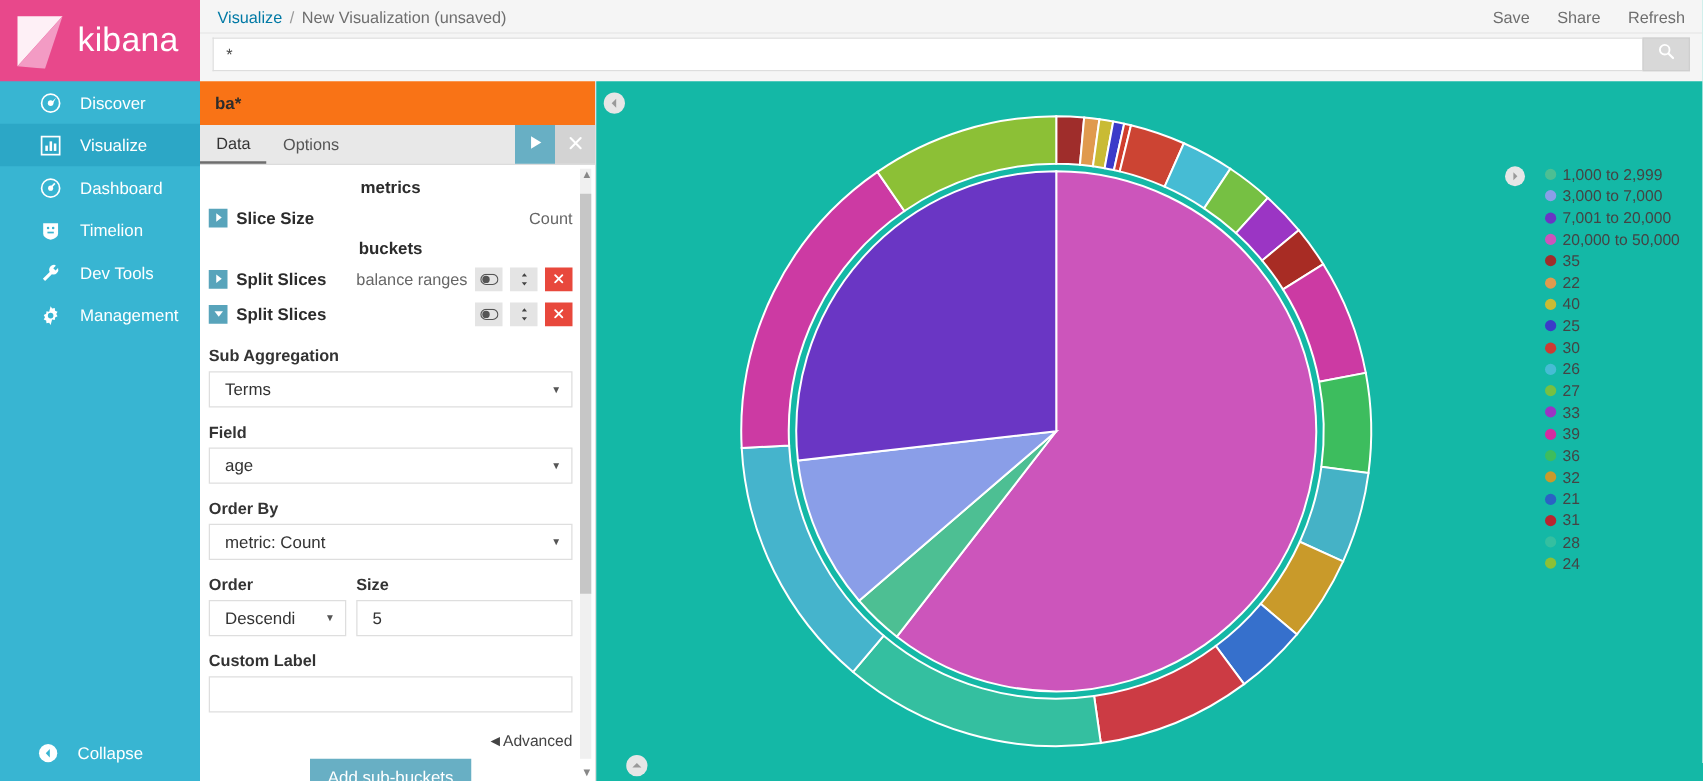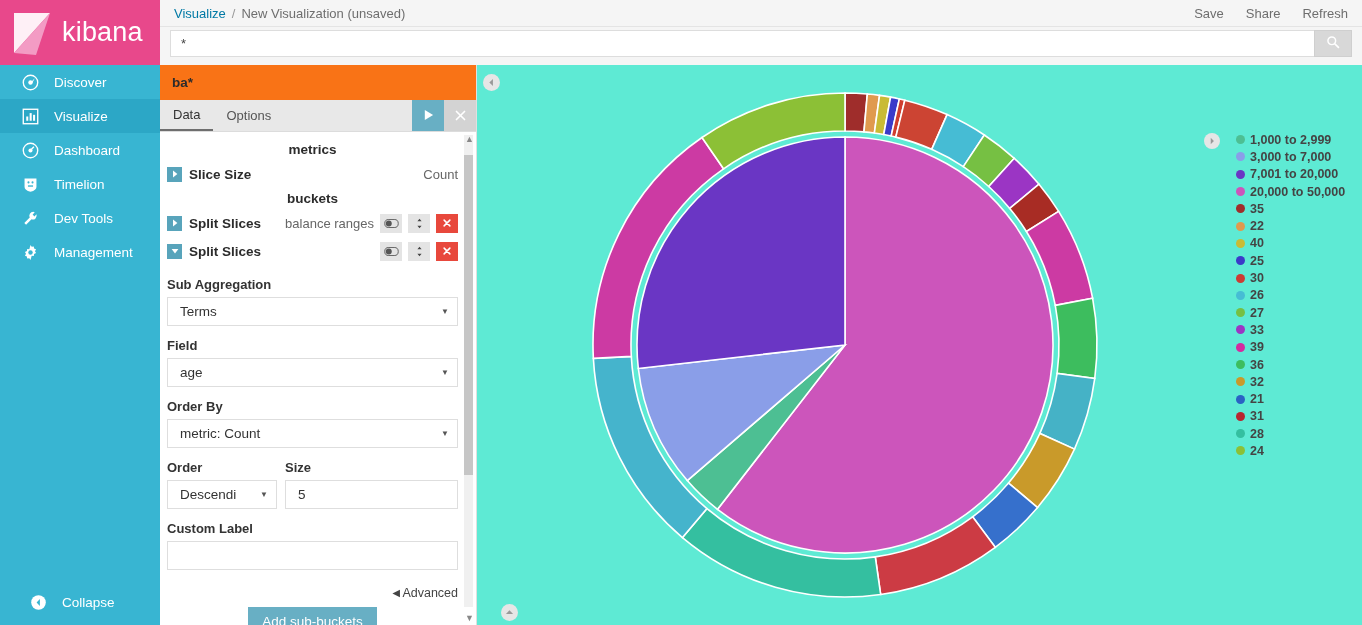--- a/index.html
+++ b/index.html
@@ -21,21 +21,21 @@
   }
   .nav-logo {
     height: 65px; background: #e8488b;
     display: flex; align-items: center; gap: 10px; padding-left: 12px;
   }
   .logo-mark { width: 40px; height: 44px; position: relative; flex: none; }
   .logo-text { color: #fff; font-size: 27px; letter-spacing: .2px; }
   .nav-items { flex: 1; padding-top: 0px; }
   .nav-item {
     height: 34px; display: flex; align-items: center; gap: 14px;
-    padding-left: 20px; color: #fff; font-size: 13.5px; cursor: pointer;
+    padding-left: 30px; color: #fff; font-size: 13.5px; cursor: pointer;
   }
   .nav-item.active { background: #2ca7c6; }
   .nav-ico { width: 20px; height: 20px; flex: none; display:flex; align-items:center; justify-content:center; }
   .nav-ico svg { display: block; }
   .nav-collapse {
     height: 34px; display: flex; align-items: center; gap: 14px;
     padding-left: 28px; color: #fff; font-size: 13.5px; cursor: pointer;
     margin-bottom: 6px;
   }
 
@@ -132,21 +132,21 @@
     cursor: pointer; border: none; font-family: "Liberation Sans", sans-serif;
   }
   .vscroll {
     position: absolute; right: 3px; top: 3px; bottom: 18px; width: 9px;
   }
   .vscroll .track { position: absolute; inset: 0; background: #f0f0f0; }
   .vscroll .thumb { position: absolute; left: 0; top: 20px; width: 9px; height: 320px; background: #c6c6c6; }
   .scroll-arrow { position: absolute; right: 2px; font-size: 9px; color: #888; }
 
   
-  .vis { flex: 1; position: relative; background: #5eead4; min-width: 0; font-weight: bold; }
+  .vis { flex: 1; position: relative; background: #14b8a6; min-width: 0; }
   .collapse-left {
     position: absolute; left: 6px; top: 9px; width: 17px; height: 17px;
     border-radius: 50%; background: #e6e6e6; color: #999; display: flex;
     align-items: center; justify-content: center; font-size: 9px; cursor: pointer;
   }
   .collapse-bottom {
     position: absolute; left: 24px; bottom: 4px; width: 17px; height: 17px;
     border-radius: 50%; background: #e6e6e6; color: #999; display: flex;
     align-items: center; justify-content: center; font-size: 9px; cursor: pointer;
   }

